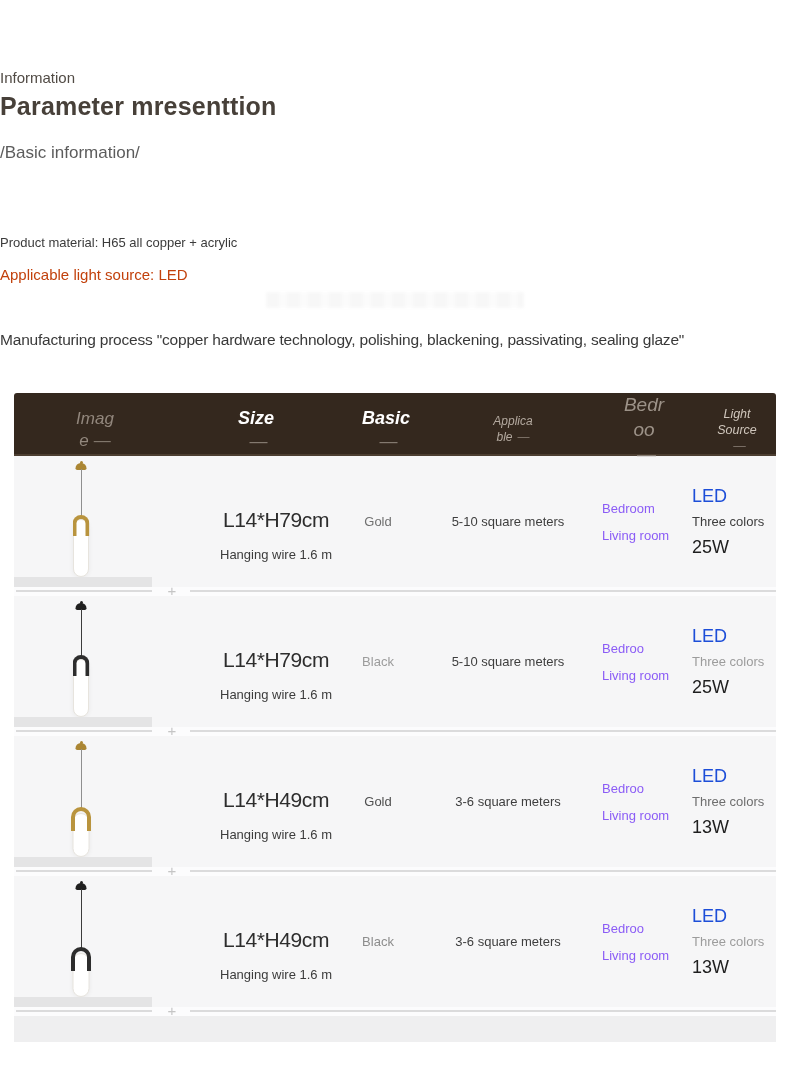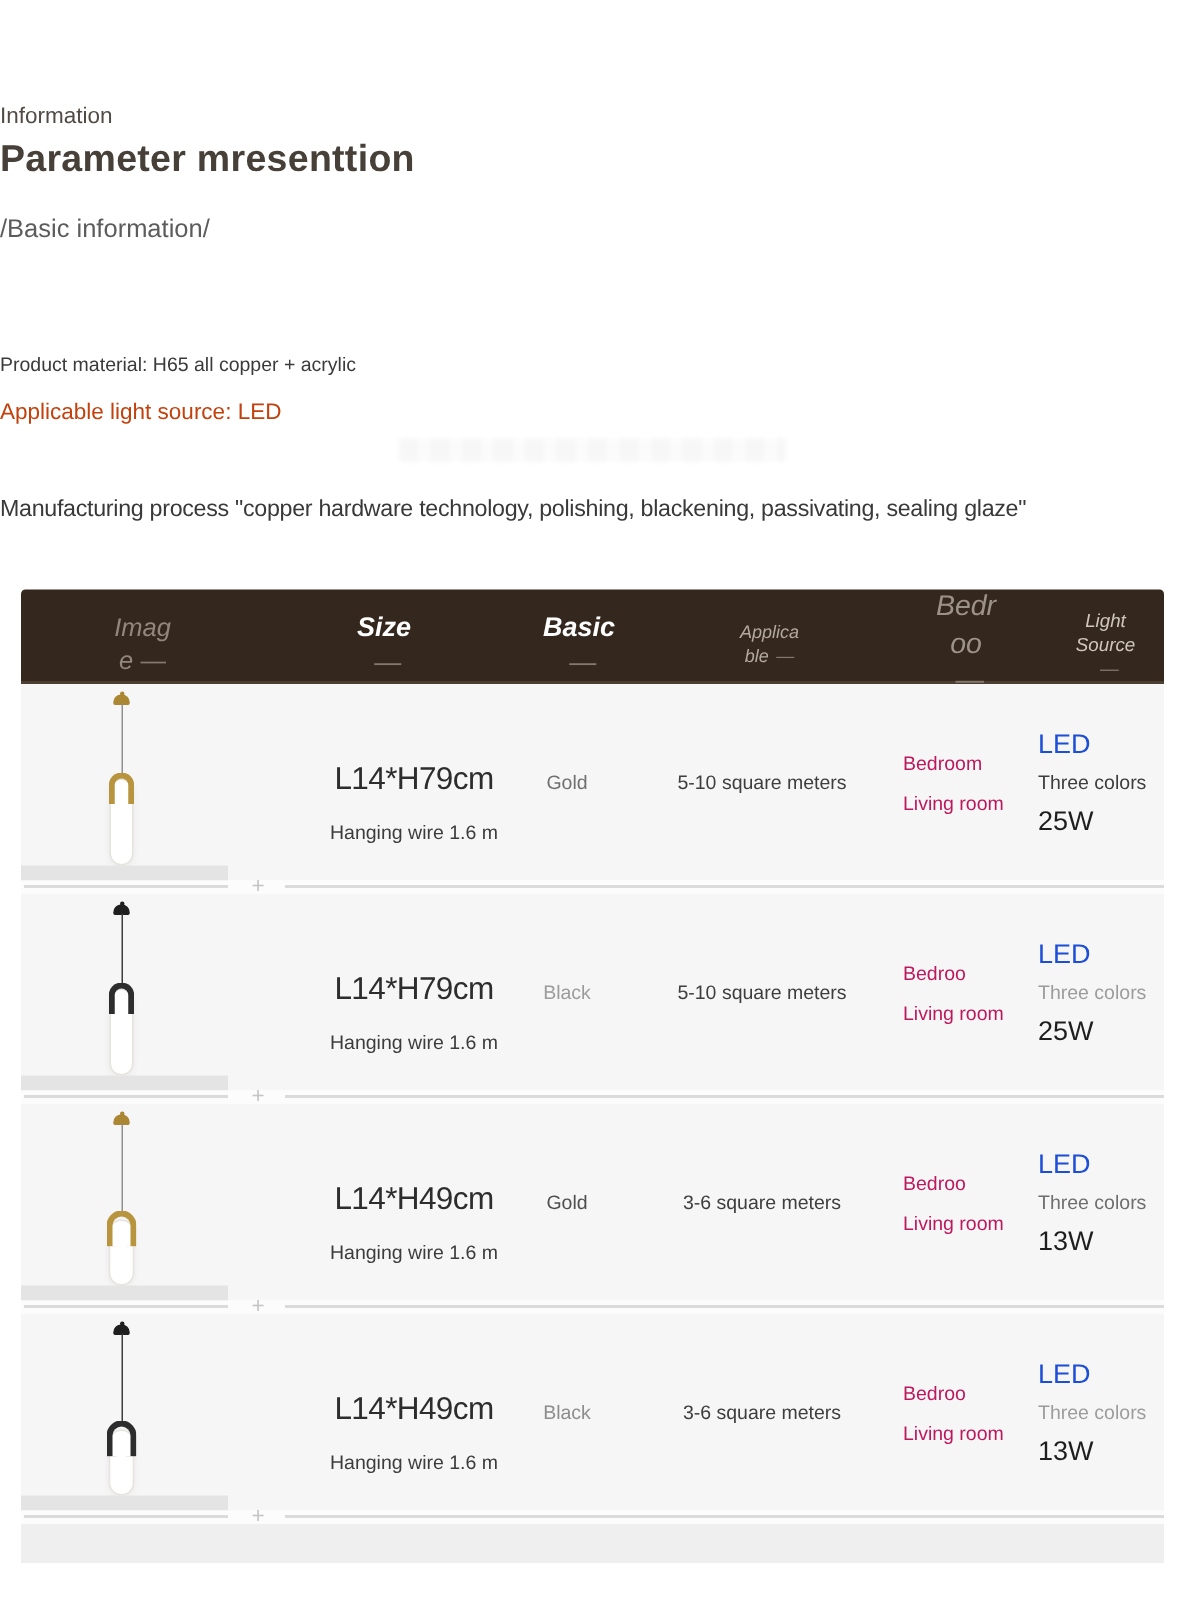--- a/index.html
+++ b/index.html
@@ -66,21 +66,21 @@
   .gold .wire { background:#8f8f8f; }
   .black .canopy { background:#1f1f1f; }
   .black .arch { border-color:#2d2d2d; }
   .black .wire { background:#3c3c3c; }
 
   .cell-size { padding-left:56px; align-items:center; text-align:center; }
   .size-main { font-size:21px; color:#2d2d2d; letter-spacing:-0.4px;margin-top:27px; }
   .size-note { margin-top:15px; font-size:13px; color:#3c3c3c; }
   .cell-color { align-items:center; font-size:13px; color:#8e8e8e; }
   .cell-app { align-items:center; padding-left:6px; font-size:13px; color:#3e3e3e; }
-  .cell-space { padding-left:12px; font-size:13px; color:#be185d; }
+  .cell-space { padding-left:12px; font-size:13px; color:#8b5cf6; }
   .space-l2 { margin-top:12px; }
   .cell-light { padding-left:10px; }
   .led-type { font-size:18px; color:#1d4ed8; }
   .led-colors { margin-top:7px; font-size:13px; color:#9c9c9c; }
   .led-watt { margin-top:8px; font-size:18px; color:#1e1e1e; }
 
   .tdivider { position:relative; height:9px; background:#fcfcfd; }
   .dline { position:absolute; top:3px; height:2px; background:#dbdbdc; }
   .dline-left { left:2px; width:136px; }
   .dline-right { left:176px; right:0; }

